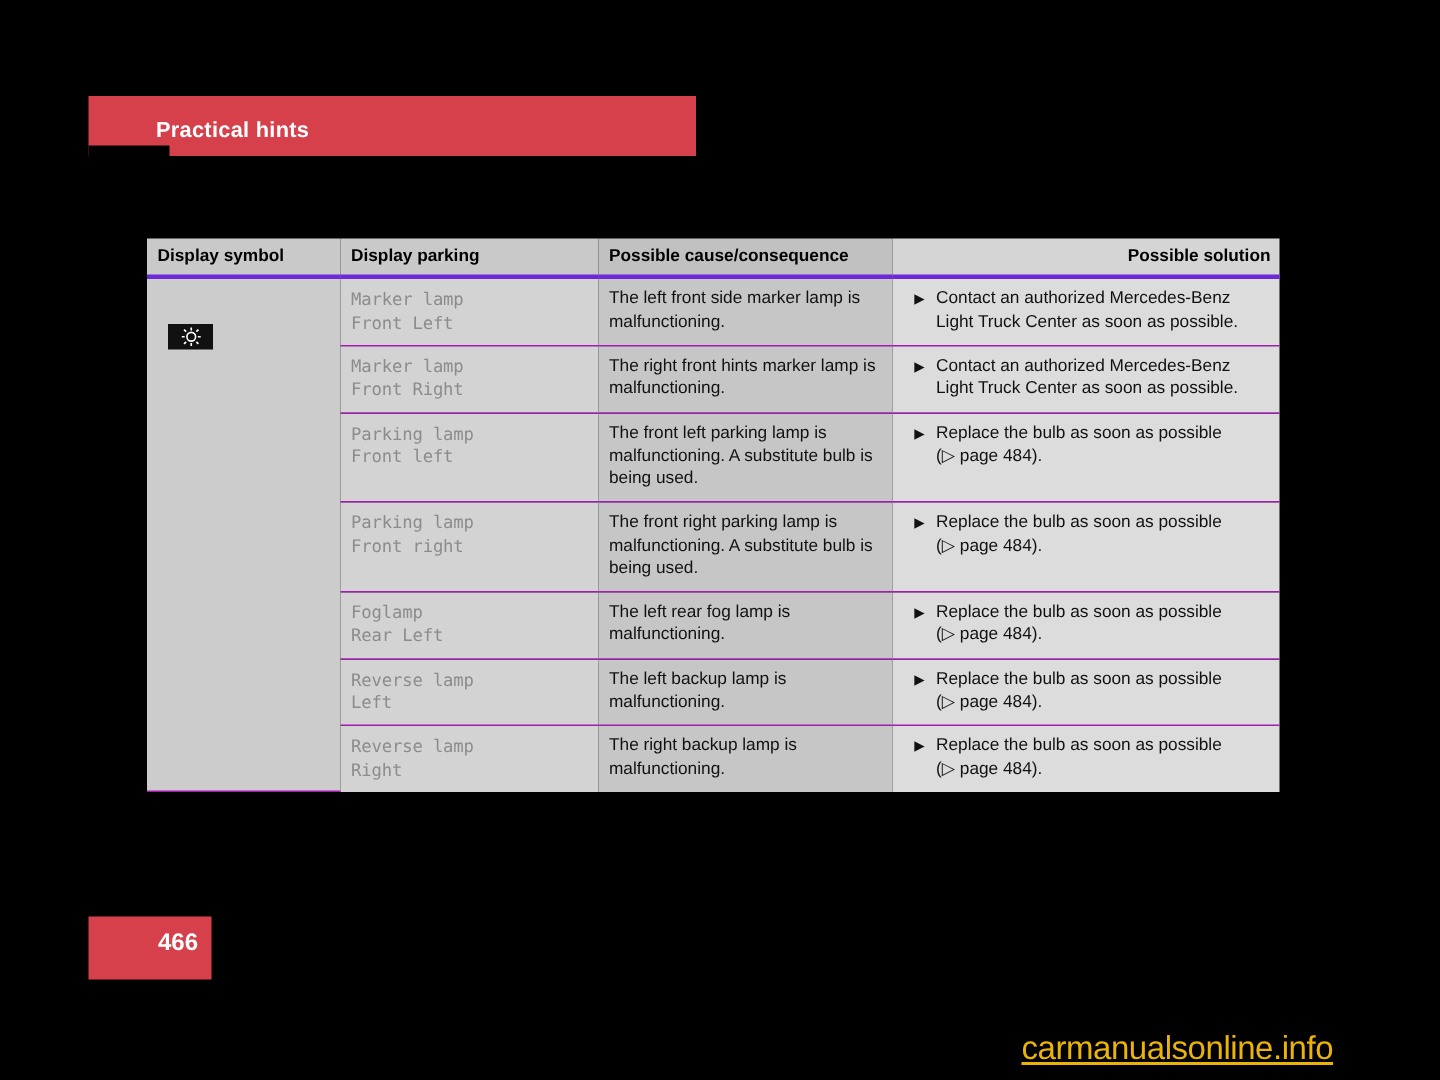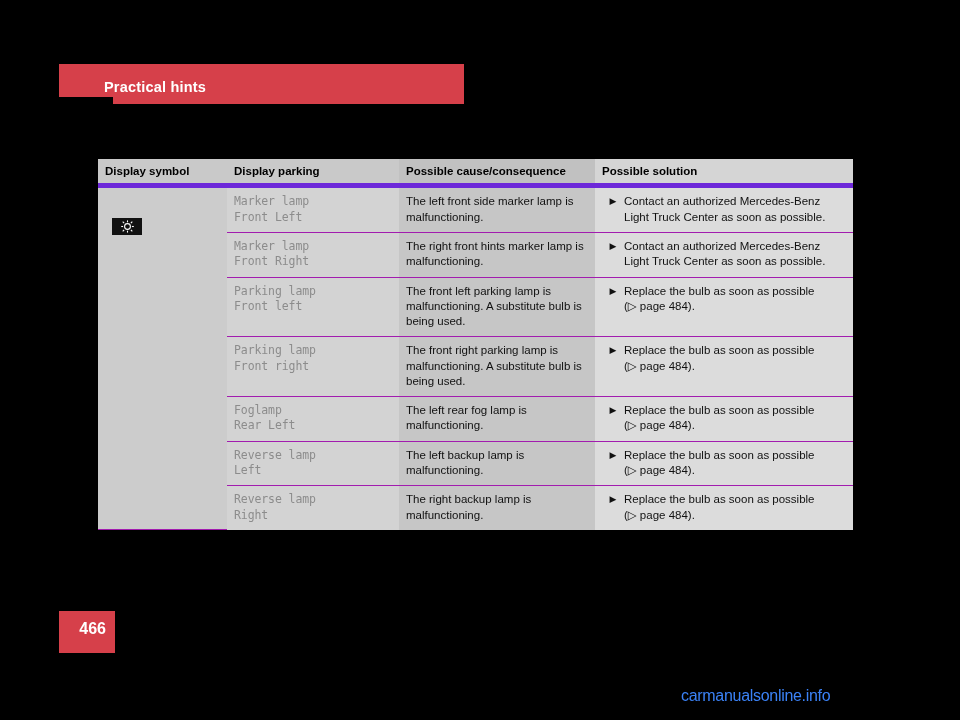--- a/index.html
+++ b/index.html
@@ -62,26 +62,26 @@
 
   #table th {
     background: #c9c9c9;
     color: #000000;
     font-size: 11.5px;
     font-weight: bold;
     text-align: left;
     padding: 5px 6px 5px 7px;
     vertical-align: top;
     line-height: 1.25;
-    border-bottom: 5px solid #6d28d9;
+    border-bottom: 3px solid #6d28d9;
   }
   #table th.hdr-sym { background: #c9c9c9; }
   #table th.hdr-msg { background: #c9c9c9; }
   #table th.hdr-cause { background: #c1c1c1; }
-  #table th.hdr-sol  { background: #d5d5d5; }
+  #table th.hdr-sol  { background: #d5d5d5; text-align: right; }
 
   #table td {
     vertical-align: top;
     padding: 6px 7px 7px 7px;
     font-size: 11.5px;
     line-height: 1.33;
     border-bottom: 1px solid #a21caf;
   }
   #table tr:last-child td { border-bottom: none; }
 
@@ -145,44 +145,45 @@
     align-items: center;
     justify-content: center;
   }
   #lamp-icon svg { display: block; }
 
   
   #page-number-box {
     position: absolute;
     left: 59px;
     top: 611px;
-    width: 56px;
+    width: 82px;
     height: 42px;
     background: #d6404a;
   }
   #page-number {
     position: absolute;
     right: 9px;
     top: 10px;
     font-size: 16px;
     font-weight: bold;
     color: #ffffff;
     line-height: 1;
   }
 
   
   #watermark {
     position: absolute;
     left: 681px;
     top: 688px;
-    font-size: 16px;
-    color: #3b82f6;
+    font-size: 22px;
+    color: #eab308;
     letter-spacing: -0.3px;
     line-height: 1;
     white-space: nowrap;
+    text-decoration: underline;
   }
 </style>
 </head>
 <body>
 
 <div id="page">
 
   <div id="header-bar"></div>
   <div id="header-notch"></div>
   <div id="header-title">Practical hints</div>

